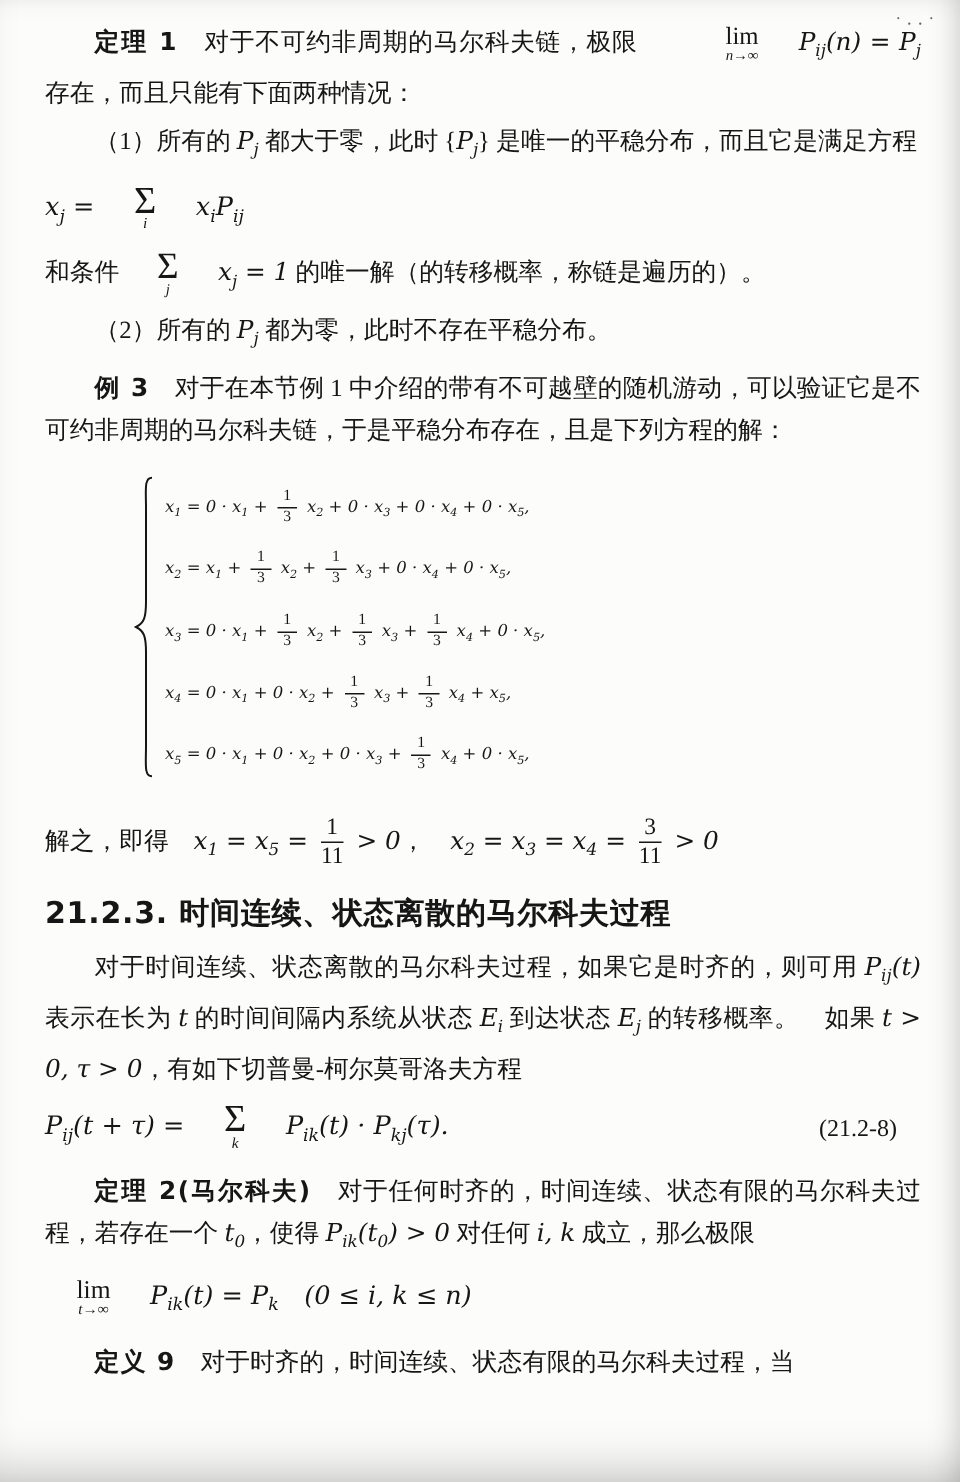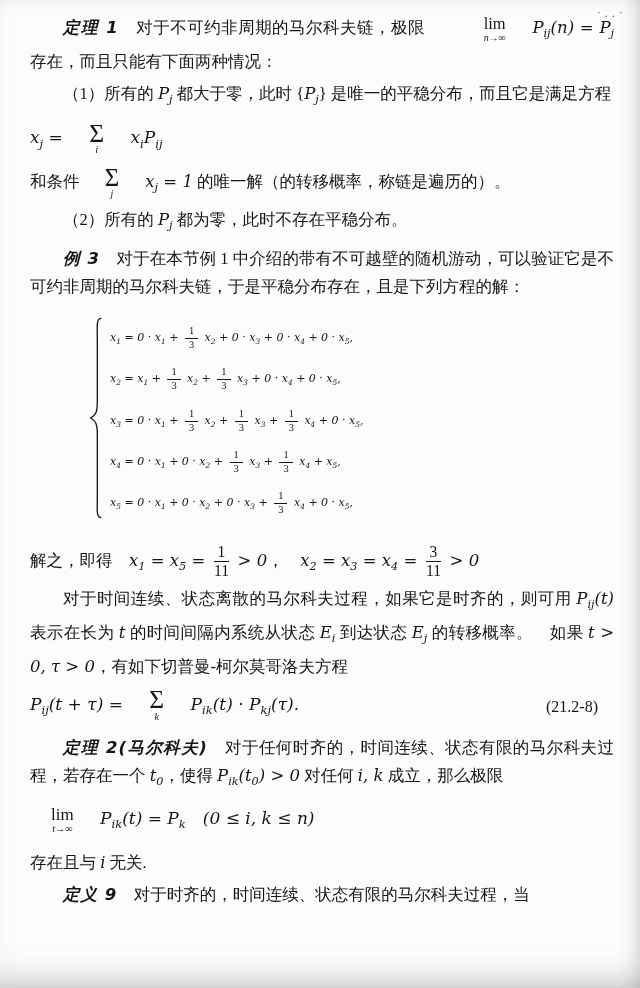--- a/index.html
+++ b/index.html
@@ -8,21 +8,21 @@
     margin:0 auto;position:relative;overflow:hidden;
     background:#fcfcfa;color:#161616;
     font-family:"Liberation Serif","DejaVu Serif",serif;
     font-size:16.5px;line-height:28px;
     padding:14px 26px 0 30px;
     box-shadow:inset -16px 0 22px -16px rgba(0,0,0,.20), inset 0 -28px 34px -24px rgba(0,0,0,.25), inset 0 18px 20px -20px rgba(0,0,0,.08);
   }
   .artifact{position:absolute;top:2px;right:14px;color:#666;font-size:13px;letter-spacing:3px;}
   .para{margin:0 0 4px 0;text-align:justify;text-indent:2em;}
   .noind{text-indent:0;}
-  .cb{font-family:"DejaVu Sans","Liberation Sans",sans-serif;font-weight:bold;letter-spacing:1px;font-style:italic;}
+  .cb{font-family:"DejaVu Sans","Liberation Sans",sans-serif;font-weight:bold;letter-spacing:1px;}
   .cn{font-style:normal;}
   .mt{font-style:italic;font-family:"DejaVu Serif",serif;}
   sub.ms{font-style:italic;font-size:0.68em;font-family:"DejaVu Serif",serif;}
   .frac{display:inline-flex;flex-direction:column;align-items:center;vertical-align:middle;line-height:1.05;margin:0 3px;font-size:0.95em;font-style:normal;}
   .fn{border-bottom:1.3px solid #161616;padding:0 4px 1px 4px;}
   .fd{padding-top:1px;}
   .stack{display:inline-flex;flex-direction:column;align-items:center;vertical-align:middle;line-height:1;margin:0 21px;font-style:normal;}
   .stop{font-style:normal;}
   .sunder{font-size:0.60em;font-style:italic;margin-top:1px;}
   .sigma{font-size:1.5em;line-height:0.85;}
@@ -104,39 +104,39 @@
   </div>
 
   <p class="para noind"><span class="cn">解之，即得　</span><span class="mt">x</span><sub class="ms">1</sub><span class="mt"> = x</span><sub class="ms">5</sub><span class="mt"> = </span><span class="frac">
         <span class="fn">1</span>
         <span class="fd">11</span>
       </span><span class="mt"> &gt; 0</span><span class="cn">，　</span><span class="mt">x</span><sub class="ms">2</sub><span class="mt"> = x</span><sub class="ms">3</sub><span class="mt"> = x</span><sub class="ms">4</sub><span class="mt"> = </span><span class="frac">
         <span class="fn">3</span>
         <span class="fd">11</span>
       </span><span class="mt"> &gt; 0</span></p>
 
+  <h2 class="sec">21.2.3. 时间连续、状态离散的马尔科夫过程</h2>
 
   <p class="para"><span class="cn">对于时间连续、状态离散的马尔科夫过程，如果它是时齐的，则可用 </span><span class="mt">P</span><sub class="ms">ij</sub><span class="mt">(t)</span><span class="cn"> 表示在长为 </span><span class="mt">t</span><span class="cn"> 的时间间隔内系统从状态 </span><span class="mt">E</span><sub class="ms">i</sub><span class="cn"> 到达状态 </span><span class="mt">E</span><sub class="ms">j</sub><span class="cn"> 的转移概率。　如果 </span><span class="mt">t &gt; 0, τ &gt; 0</span><span class="cn">，有如下切普曼-柯尔莫哥洛夫方程</span></p>
 
   <div class="disp">
     <span><span class="mt">P</span><sub class="ms">ij</sub><span class="mt">(t + τ) = </span><span class="stack">
           <span class="sigma">Σ</span>
           <span class="sunder">k</span>
         </span><span class="mt"> P</span><sub class="ms">ik</sub><span class="mt">(t) · P</span><sub class="ms">kj</sub><span class="mt">(τ).</span></span>
     <span class="eqnum">(21.2-8)</span>
   </div>
 
   <p class="para"><span class="cb">定理 2</span><span class="cb">(马尔科夫)</span><span class="cn">　对于任何时齐的，时间连续、状态有限的马尔科夫过程，若存在一个 </span><span class="mt">t</span><sub class="ms">0</sub><span class="cn">，使得 </span><span class="mt">P</span><sub class="ms">ik</sub><span class="mt">(t</span><sub class="ms">0</sub><span class="mt">) &gt; 0</span><span class="cn"> 对任何 </span><span class="mt">i, k</span><span class="cn"> 成立，那么极限</span></p>
 
   <div class="disp"><span class="stack">
         <span class="stop">lim</span>
         <span class="sunder">t→∞</span>
       </span><span class="mt"> P</span><sub class="ms">ik</sub><span class="mt">(t) = P</span><sub class="ms">k</sub><span class="mt">　(0 ≤ i, k ≤ n)</span></div>
 
-  <p class="para noind"><span class="cn">存在且与 </span><span class="mt">i</span><span class="cn"> 无关.</span></p>
 
   <p class="para"><span class="cb">定义 9</span><span class="cn">　对于时齐的，时间连续、状态有限的马尔科夫过程，当</span></p>
 
   <div class="disp">
     
     
   </div>
 
 </div>
 

